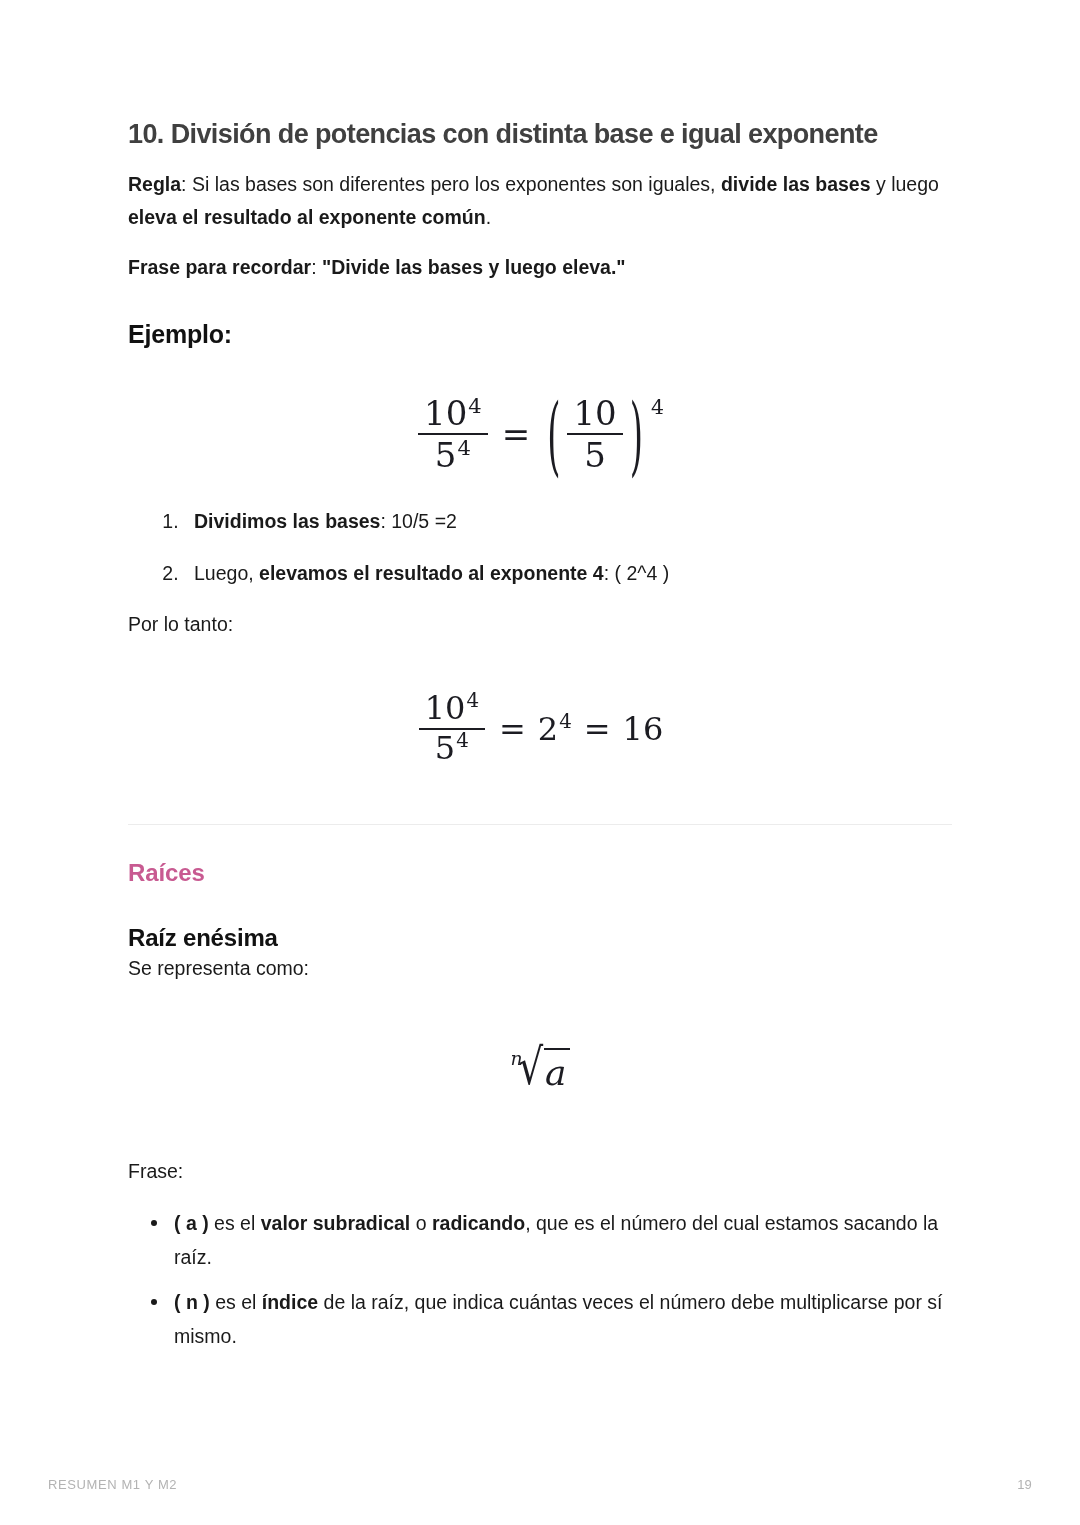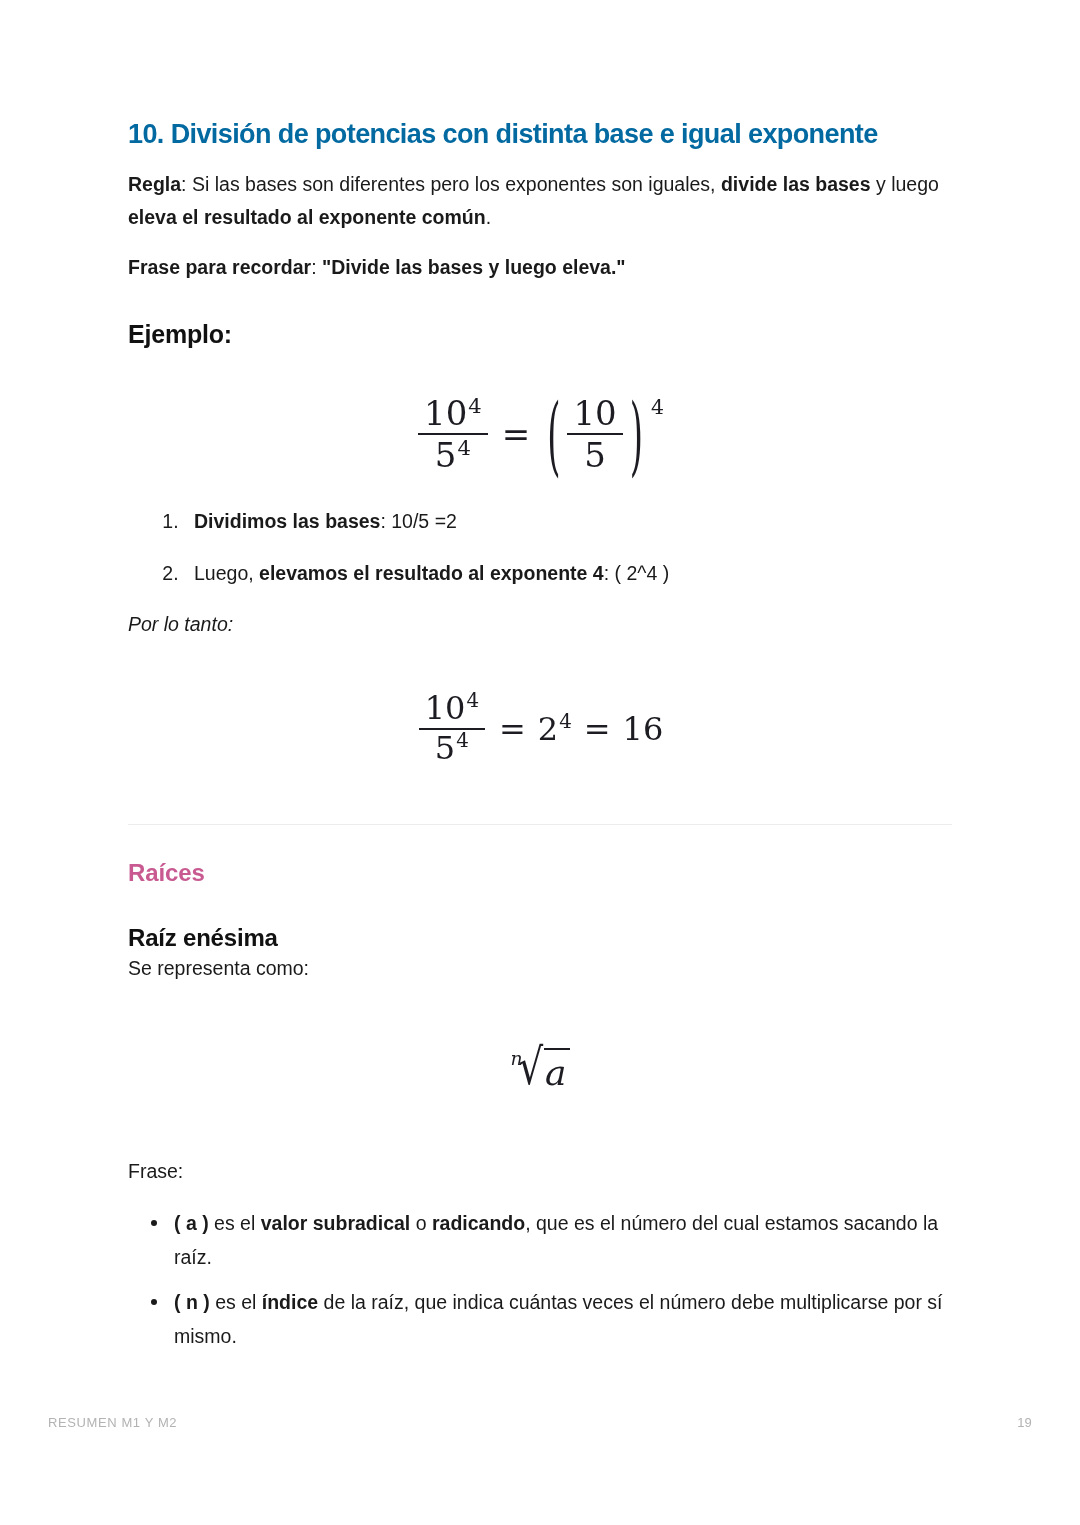--- a/index.html
+++ b/index.html
@@ -29,21 +29,21 @@
     width: 824px;
   }
 
   
   .h-section {
     font-family: "Liberation Sans", sans-serif;
     font-size: 27px;
     font-weight: 700;
     letter-spacing: -0.6px;
     line-height: 1.25;
-    color: #0369a1;
+    color: #404040;
     margin: 0 0 16px 0;
     white-space: nowrap;
   }
 
   .h-example {
     font-size: 25px;
     font-weight: 700;
     letter-spacing: -0.2px;
     color: #111111;
     margin: 36px 0 0 0;
@@ -225,21 +225,21 @@
     height: 1.6px;
     background: #1c1c22;
   }
   .radical .rad-body span { display: inline-block; padding-top: 5px; }
 
   
   .footer {
     position: absolute;
     left: 48px;
     right: 48px;
-    top: 1415px;
+    top: 1477px;
     display: flex;
     align-items: center;
     justify-content: space-between;
     font-size: 13px;
     letter-spacing: 0.6px;
     color: #b3b3b3;
   }
   .footer .pageno { letter-spacing: 0.2px; }
 </style>
 </head>
@@ -284,21 +284,21 @@
 
     <ol class="steps" style="margin-top:26px;">
       <li>
         <b>Dividimos las bases</b><span>: 10/5 =2</span>
       </li>
       <li>
         <span>Luego, </span><b>elevamos el resultado al exponente 4</b><span>: ( 2^4 )</span>
       </li>
     </ol>
 
-    <p class="body tight" style="margin-top:12px;font-style:italic;">Por lo tanto:</p>
+    <p class="body tight" style="margin-top:12px;">Por lo tanto:</p>
 
     <div class="math-block" style="font-size:32px; margin-top:46px; height:82px;">
       <span class="mrow">
         <span class="frac">
           <span class="num"><span>10</span><sup class="exp">4</sup></span>
           <span class="bar"></span>
           <span class="den"><span>5</span><sup class="exp">4</sup></span>
         </span>
         <span class="eq">=</span>
         <span><span>2</span><sup class="exp">4</sup></span>

